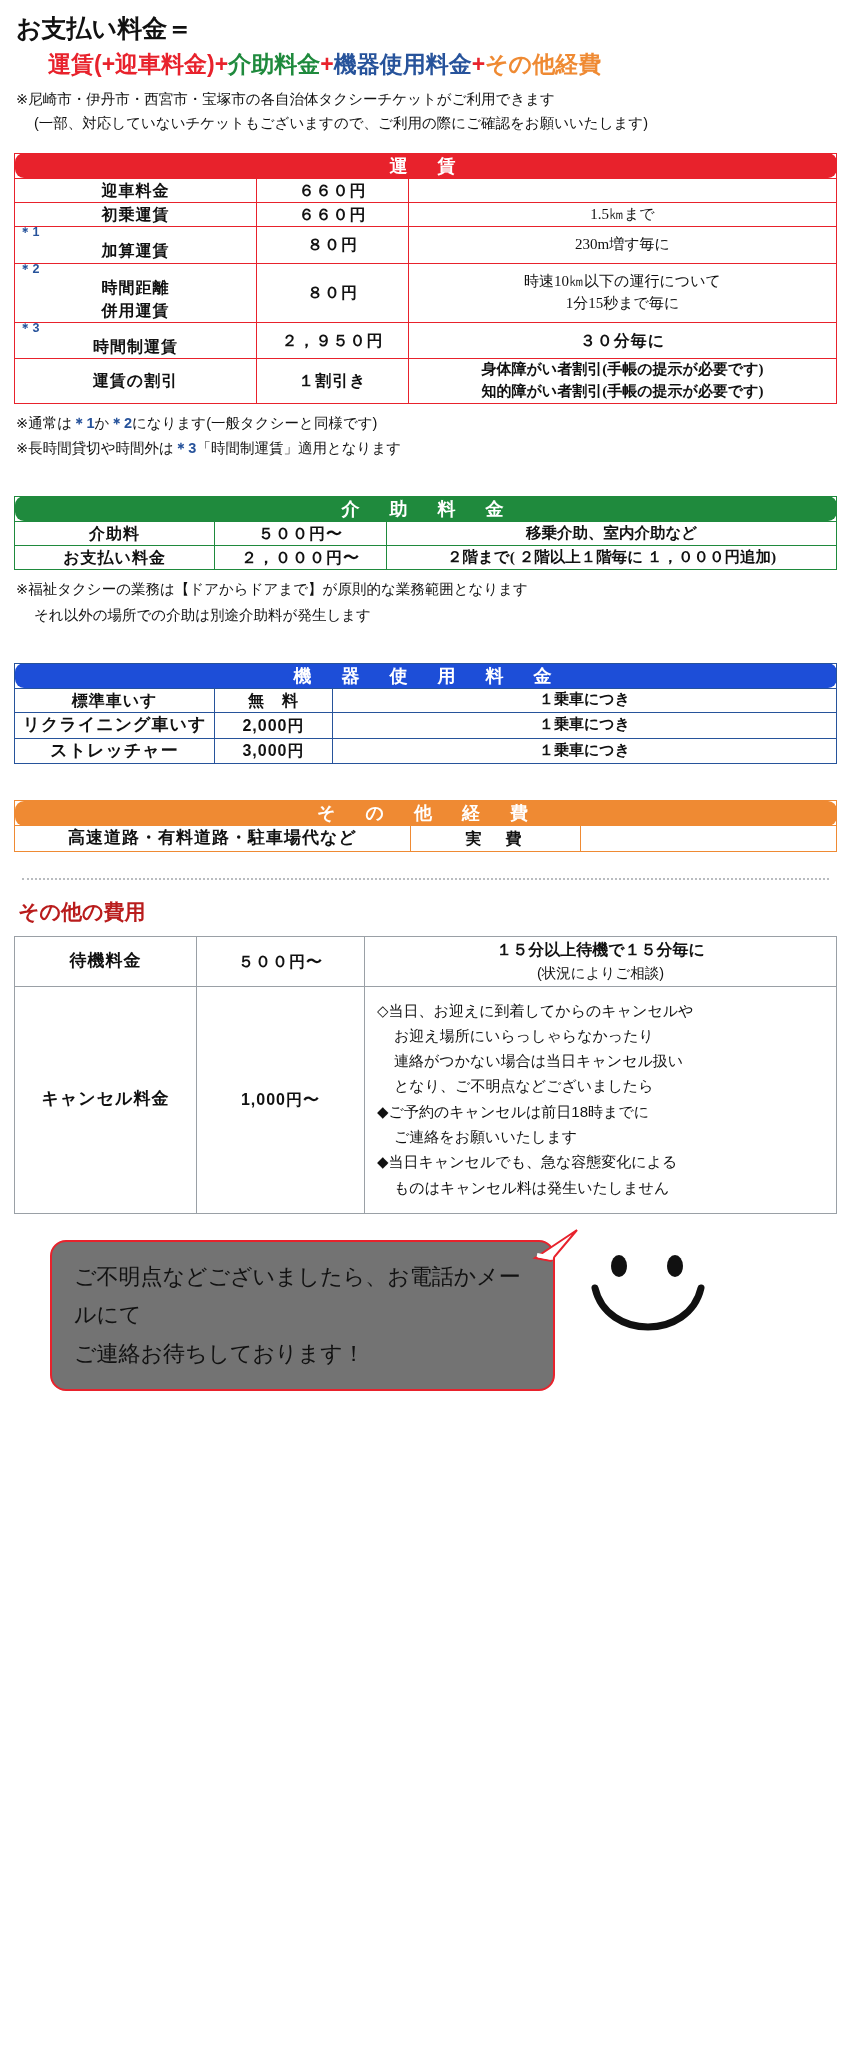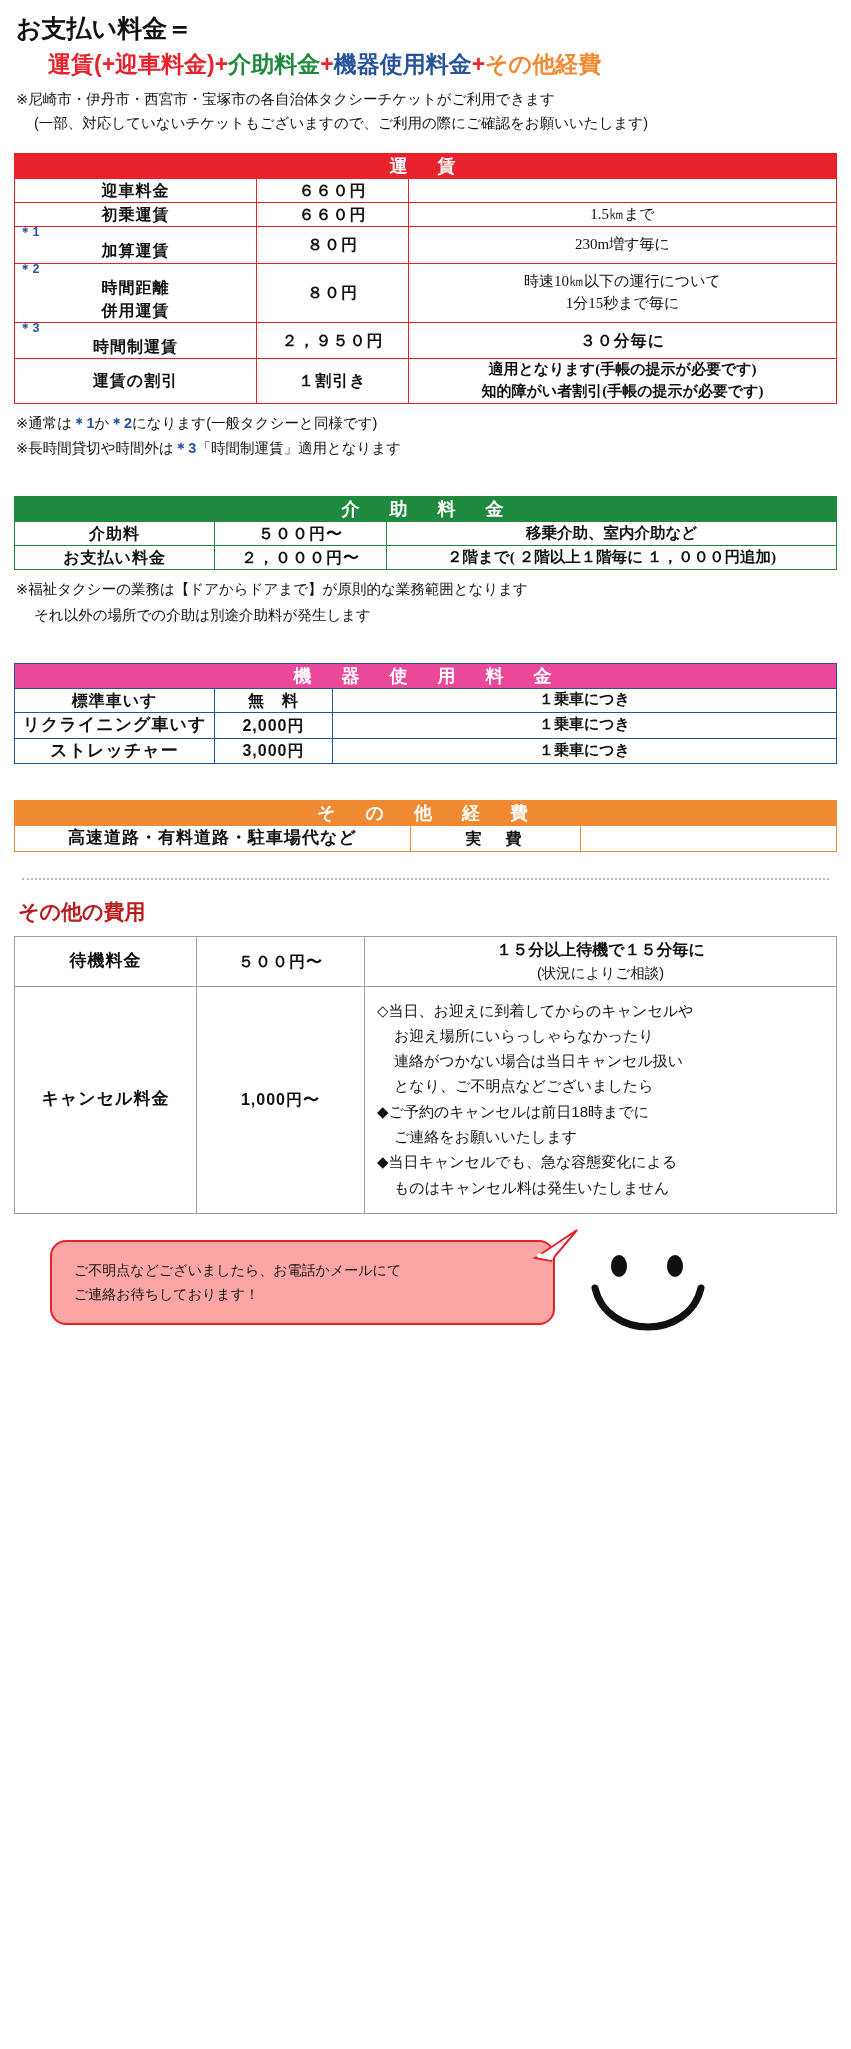--- a/index.html
+++ b/index.html
@@ -30,28 +30,28 @@
 
   .note{
     font-size:14.5px;color:#111;line-height:1.55;margin:0 0 2px 2px;
     letter-spacing:0px;
   }
   .note.indent{margin-left:20px;}
 
   
   table{border-collapse:collapse;width:100%;table-layout:fixed;}
   .tbl{margin-top:10px;}
-  .tbl td,.tbl th{padding:0;}
+  .tbl td,.tbl th{padding:0;border-radius:9px;}
   .cap{
     color:#ffffff;font-weight:bold;text-align:center;
     font-size:18px;letter-spacing:6px;padding:7px 0 8px 0;
   }
   .cap-red{background:#e8222c;border:1px solid #e8222c;}
   .cap-green{background:#1f8a3d;border:1px solid #1f8a3d;}
-  .cap-blue{background:#ec4899;border:1px solid #27539b;}
+  .cap-blue{background:#1d4ed8;border:1px solid #27539b;}
   .cap-orange{background:#ef8a33;border:1px solid #ef8a33;}
 
   .red-b td{border:1px solid #e8222c;}
   .green-b td{border:1px solid #1f8a3d;}
   .blue-b td{border:1px solid #27539b;}
   .orange-b td{border:1px solid #ef8a33;}
 
   .cell{
     text-align:center;font-size:15.5px;color:#111;
     padding:9px 4px;line-height:1.45;
@@ -88,22 +88,22 @@
   .oc .bullets{
     text-align:left;font-size:15px;line-height:1.62;padding:12px 10px 12px 12px;
   }
   .oc .bullets div{margin:0 0 1px 0;}
   .oc .bullets .i1{padding-left:17px;}
 
   
   .footer{display:flex;align-items:flex-start;margin:26px 0 4px 36px;}
   .balloon{
     position:relative;border:2px solid #e8222c;border-radius:16px;
-    padding:16px 22px;font-size:14px;line-height:1.75;color:#111;
-    background:#fca5a5;width:505px;box-sizing:border-box;
+    padding:16px 22px;font-size:22px;line-height:1.75;color:#111;
+    background:#737373;width:505px;box-sizing:border-box;
   }
   .balloon .tail{
     position:absolute;right:-26px;top:-14px;width:46px;height:34px;
     overflow:visible;
   }
   .face{margin-left:34px;margin-top:10px;}
 </style>
 </head>
 <body>
 
@@ -164,21 +164,21 @@
         <span class="sup">＊3</span>
         <span>時間制運賃</span>
       </td>
       <td class="cell amt">２，９５０円</td>
       <td class="cell desc" style="font-weight:bold;font-size:16px;letter-spacing:1px;">３０分毎に</td>
     </tr>
     <tr>
       <td class="cell lbl">運賃の割引</td>
       <td class="cell amt">１割引き</td>
       <td class="cell desc" style="font-weight:bold;">
-        <div>適用となります(手帳の提示が必要です)</div>
+        <div>身体障がい者割引(手帳の提示が必要です)</div>
         <div>知的障がい者割引(手帳の提示が必要です)</div>
       </td>
     </tr>
   </tbody>
       </table>
 
   <div class="afternote">
     <span>※通常は</span><span class="mk">＊1</span><span>か</span><span class="mk">＊2</span><span>になります(一般タクシーと同様です)</span>
   </div>
   <div class="afternote" style="margin-top:2px;">

